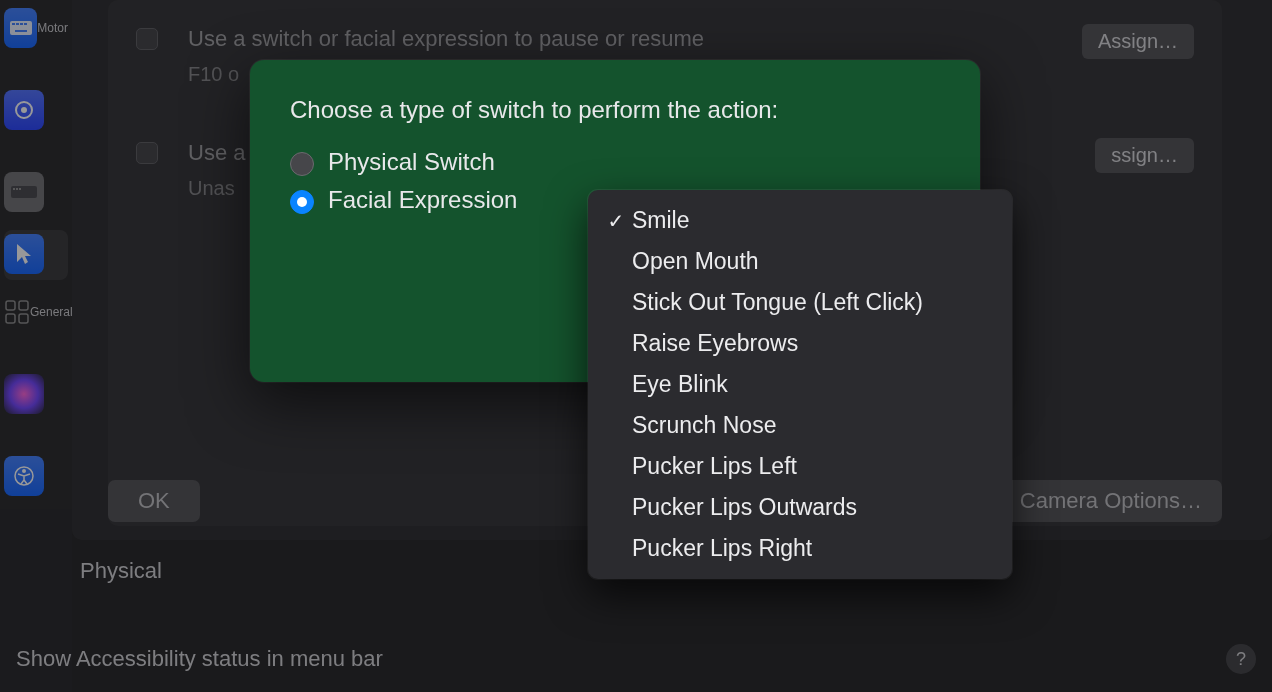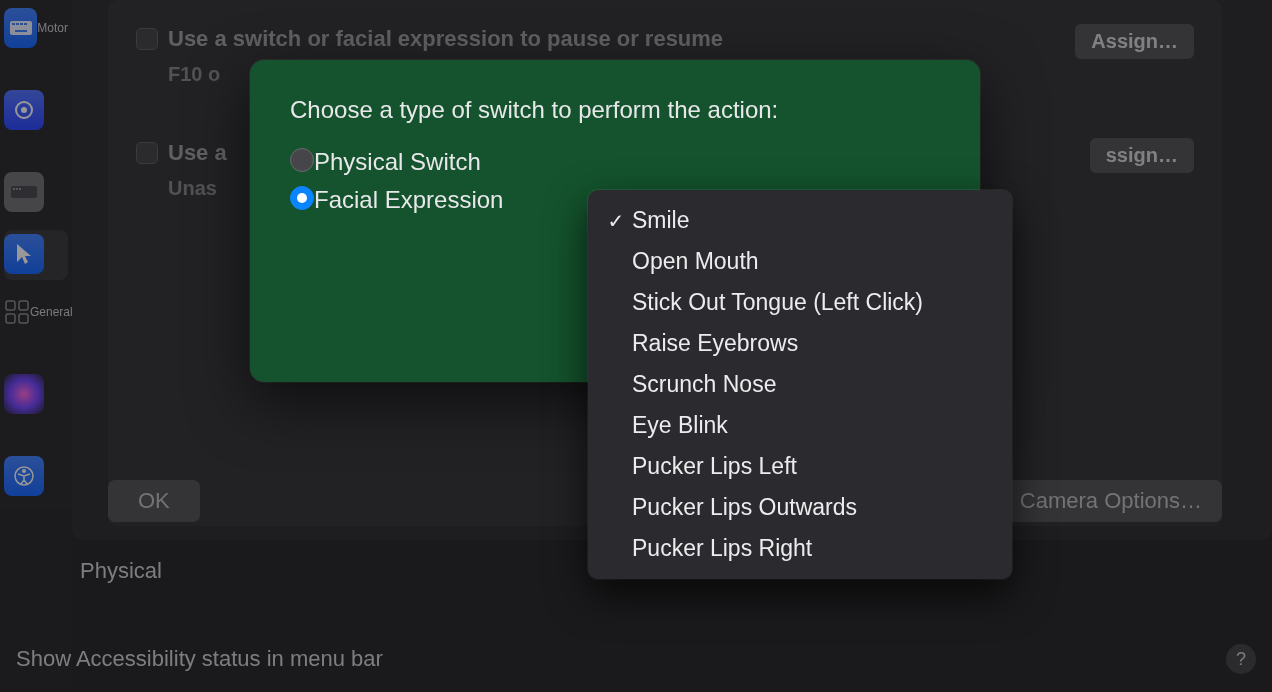--- a/index.html
+++ b/index.html
@@ -80,22 +80,21 @@
       top: 0;
       bottom: 14px;
       background: #2a2a2d;
       border-radius: 10px;
       padding: 16px 28px;
     }
     .opt-row {
       display: flex;
       align-items: flex-start;
       padding: 8px 0;
-      gap: 10px;
-      font-weight: bold;
+      gap: 30px;
     }
     .checkbox {
       width: 22px;
       height: 22px;
       border-radius: 5px;
       border: 1px solid #56565b;
       background: #3a3a3e;
       flex: 0 0 auto;
       margin-top: 4px;
     }
@@ -151,21 +150,22 @@
       color: #e8e8ea;
       margin-bottom: 24px;
     }
     .radio-group {
       display: flex;
       flex-direction: column;
       gap: 10px;
     }
     .radio-row {
       display: flex;
-      align-items: flex-start;
+      align-items: flex-end;
+      gap: 14px;
     }
     .radio {
       width: 24px;
       height: 24px;
       border-radius: 50%;
       border: 1px solid #6a6a6e;
       background: #46464a;
       position: relative;
       flex: 0 0 auto;
     }
@@ -370,28 +370,28 @@
   <div class="menu-item">
     <span class="menu-check"></span>
     <span>Stick Out Tongue (Left Click)</span>
   </div>
   <div class="menu-item">
     <span class="menu-check"></span>
     <span>Raise Eyebrows</span>
   </div>
   <div class="menu-item">
     <span class="menu-check"></span>
+    <span>Eye Blink</span>
+  </div>
+  <div class="menu-item">
+    <span class="menu-check"></span>
     <span>Scrunch Nose</span>
   </div>
   <div class="menu-item">
     <span class="menu-check"></span>
-    <span>Eye Blink</span>
-  </div>
-  <div class="menu-item">
-    <span class="menu-check"></span>
     <span>Pucker Lips Left</span>
   </div>
   <div class="menu-item">
     <span class="menu-check"></span>
     <span>Pucker Lips Outwards</span>
   </div>
   <div class="menu-item">
     <span class="menu-check"></span>
     <span>Pucker Lips Right</span>
   </div>

